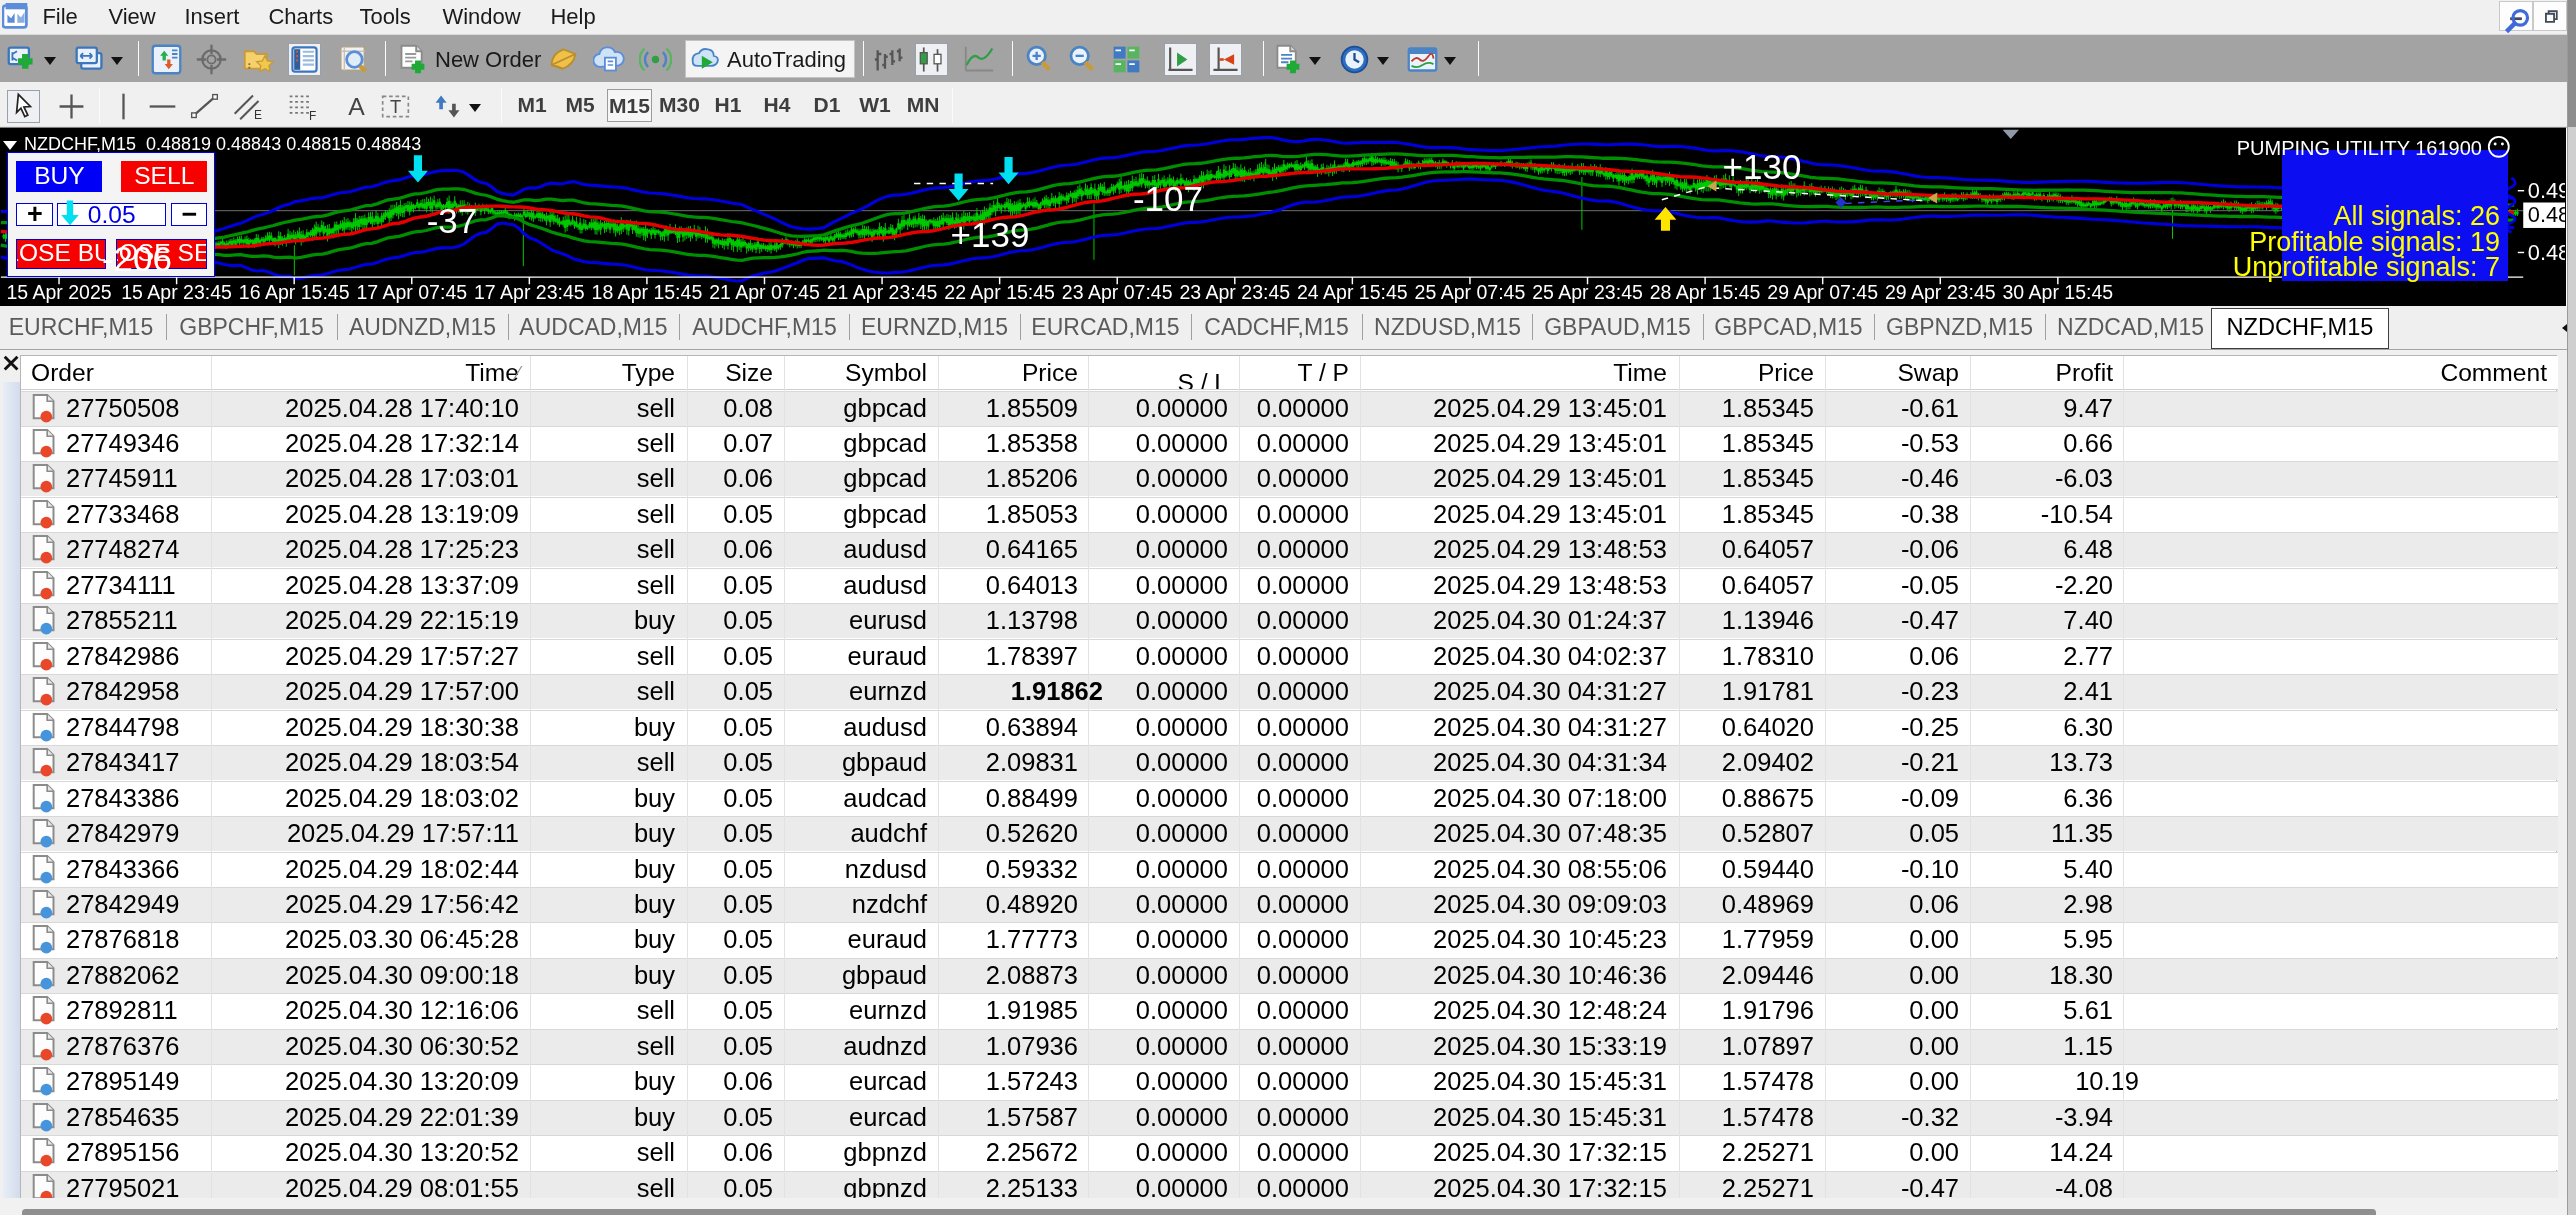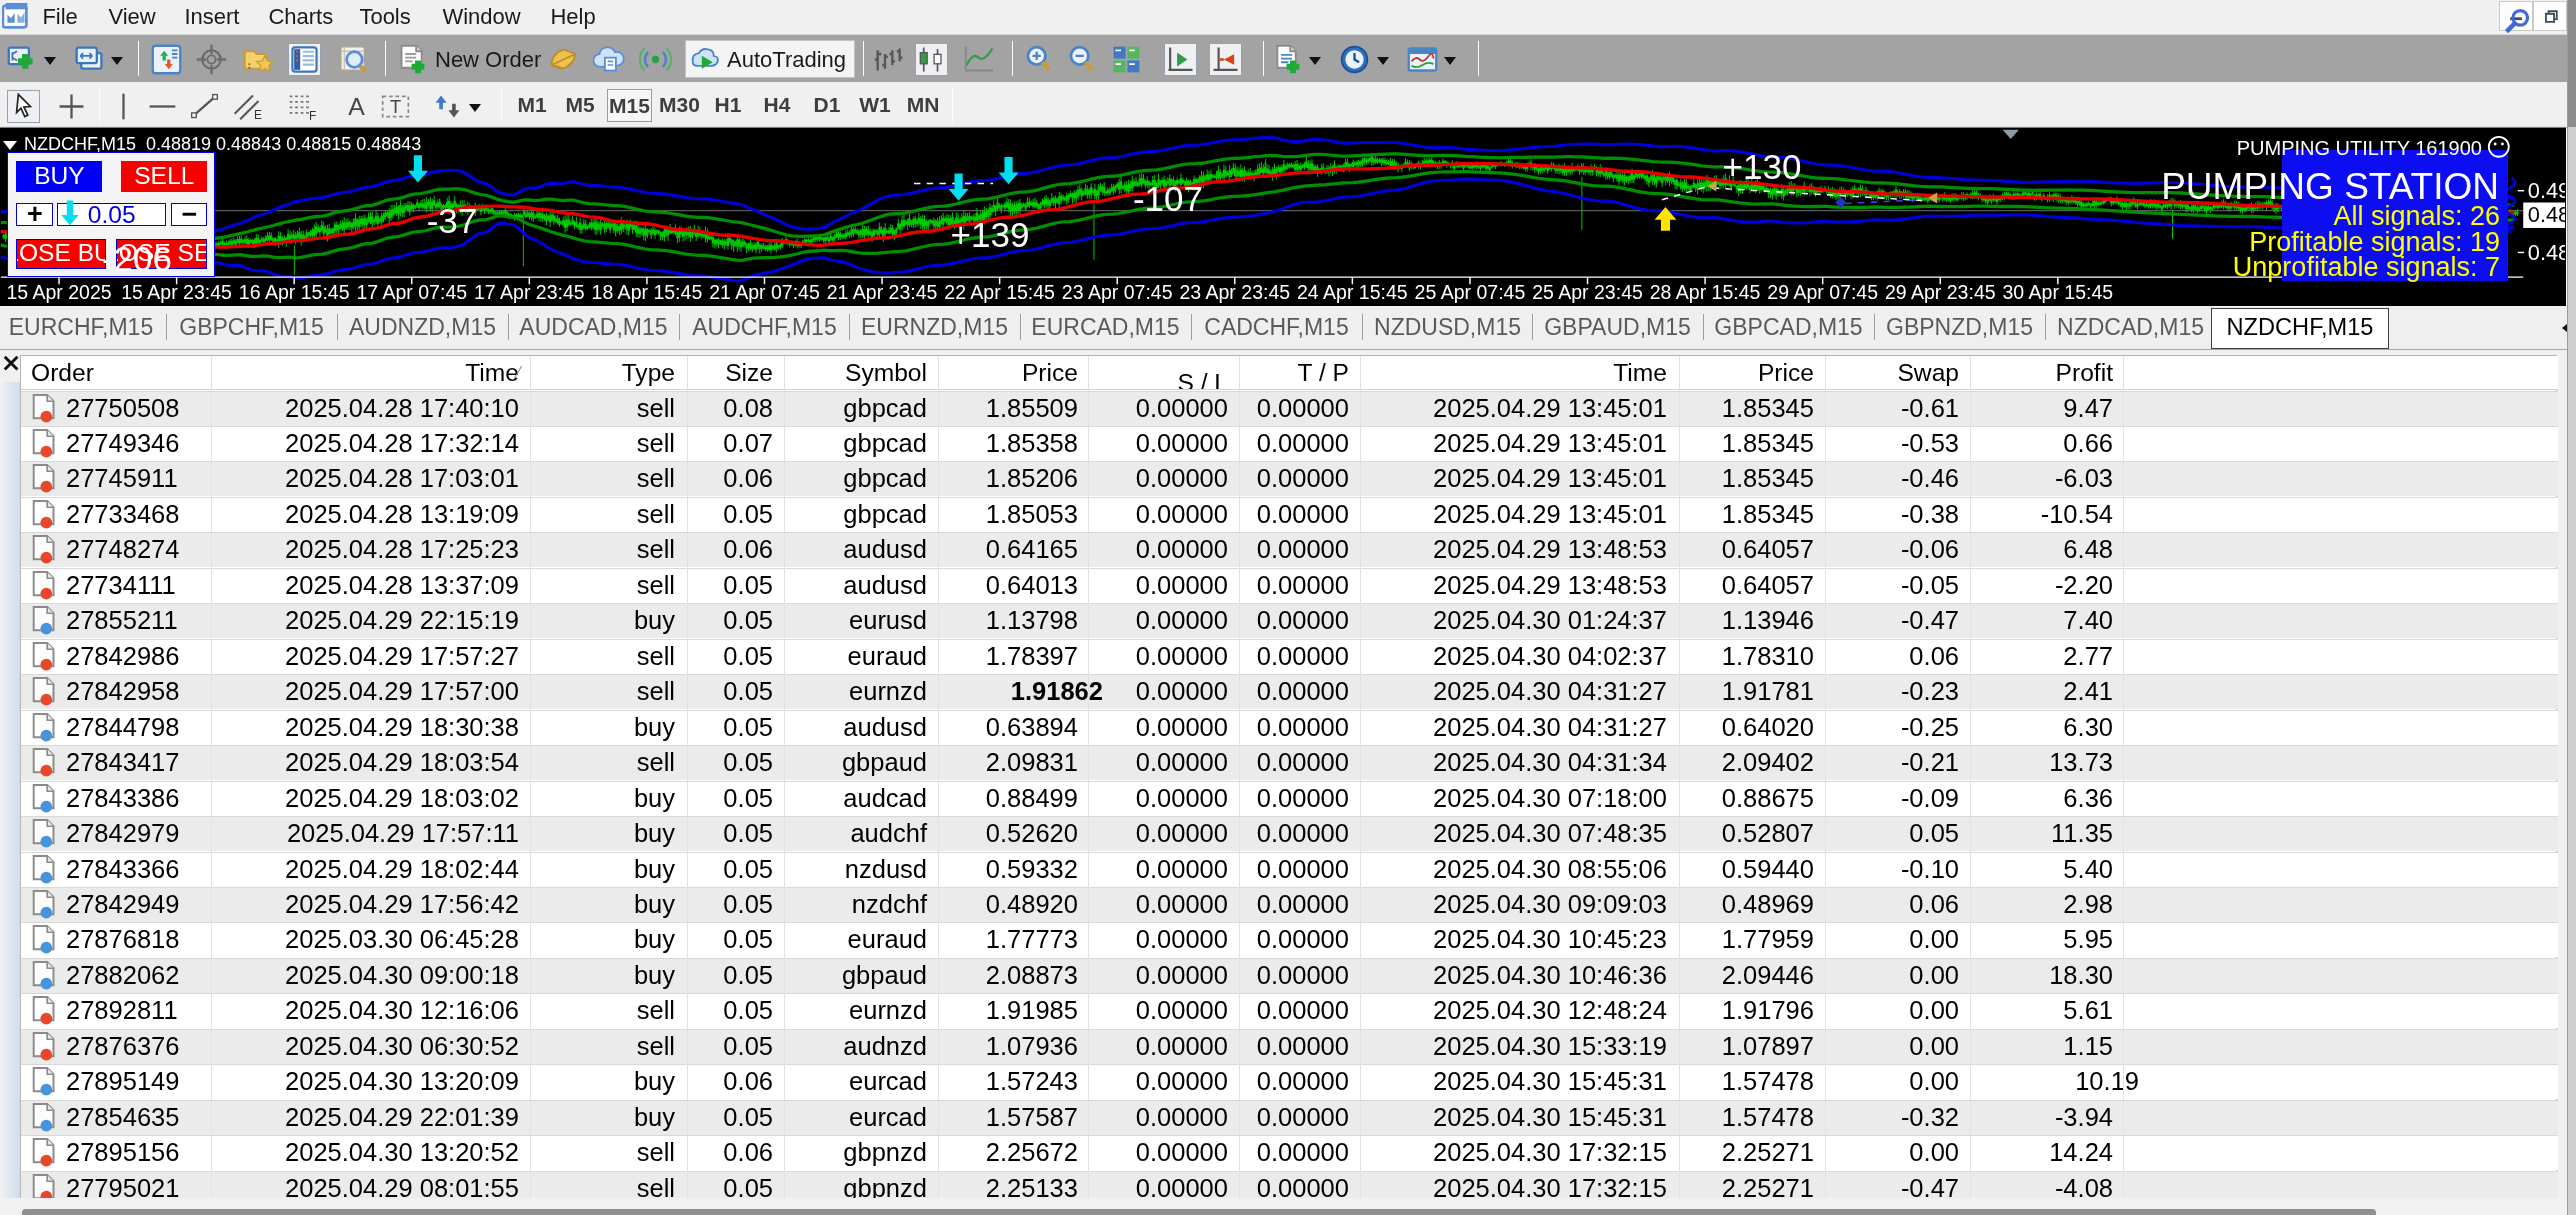--- a/index.html
+++ b/index.html
@@ -466,21 +466,20 @@
       <div class="tp-btn" id="tp-closesell"><span class="tp-clip">CLOSE SELL</span></div>
     </div>
 
     <div id="signalpanel"></div>
     <div id="util-label">PUMPING UTILITY 161900</div>
     <svg id="util-smiley" width="23.6" height="23.6" viewBox="0 0 26 26">
       <circle cx="13" cy="13" r="11" fill="none" stroke="#fff" stroke-width="2"></circle>
       <circle cx="9" cy="10" r="1.6" fill="#fff"></circle>
         <circle cx="17" cy="10" r="1.6" fill="#fff"></circle>
     </svg>
-    <div id="sp-title">PUMPING STATION</div>
   <div class="sp-line" style="top: 73px;">All signals:  26</div>
       <div class="sp-line" style="top: 99px;">Profitable signals:  19</div>
       <div class="sp-line" style="top: 124px;">Unprofitable signals:  7</div>
     </div>
 
   <div id="tabbar">
     <div id="tabs-holder">
         <div class="tab" style="left: -4.5px; width: 171px;">EURCHF,M15</div>
         <div class="tab-sep" style="left: 166px;"></div>
         <div class="tab" style="left: 166px; width: 171px;">GBPCHF,M15</div>
@@ -523,20 +522,21 @@
           <div class="th" style="left: 509px; width: 156px; text-align: right; padding: 0px 11px 0px 0px;">Type</div>
           <div class="th" style="left: 666px; width: 97px; text-align: right; padding: 0px 11px 0px 0px;">Size</div>
           <div class="th" style="left: 763px; width: 154px; text-align: right; padding: 0px 11px 0px 0px;">Symbol</div>
           <div class="th" style="left: 917px; width: 151px; text-align: right; padding: 0px 11px 0px 0px;">Price</div>
           <div class="th" style="left: 1067px; width: 151px; text-align: right; padding: 10px 11px 0px 0px;">S / L</div>
           <div class="th" style="left: 1218px; width: 121px; text-align: right; padding: 0px 11px 0px 0px;">T / P</div>
           <div class="th" style="left: 1339px; width: 318px; text-align: right; padding: 0px 11px 0px 0px;">Time</div>
           <div class="th" style="left: 1658px; width: 146px; text-align: right; padding: 0px 11px 0px 0px;">Price</div>
           <div class="th" style="left: 1804px; width: 145px; text-align: right; padding: 0px 11px 0px 0px;">Swap</div>
           <div class="th" style="left: 1949px; width: 154px; text-align: right; padding: 0px 11px 0px 0px;">Profit</div>
+          <div class="th" style="left: 2102px; width: 435px; text-align: right; padding: 0px 11px 0px 0px;">Comment</div>
           <div id="sort-mark">⁄</div>
         </div>
       <div id="tbody">
           <div class="tr odd" style="top: 35px;">
             <svg width="27" height="30" viewBox="0 0 30 33" class="row-icon">
               <path d="M3 2 h15 l7 7 v19 h-22 z" fill="#fdfdfd" stroke="#8b8b8b" stroke-width="2.2"></path>
               <path d="M18 2 v7 h7" fill="#e8e8e8" stroke="#8b8b8b" stroke-width="1.8"></path>
               <circle cx="17" cy="26" r="6.5" fill="#e8472a"></circle>
             </svg>
             <div class="td" style="left: 0px; width: 190px; text-align: left; padding: 0px 0px 0px 45px;">27750508</div>

